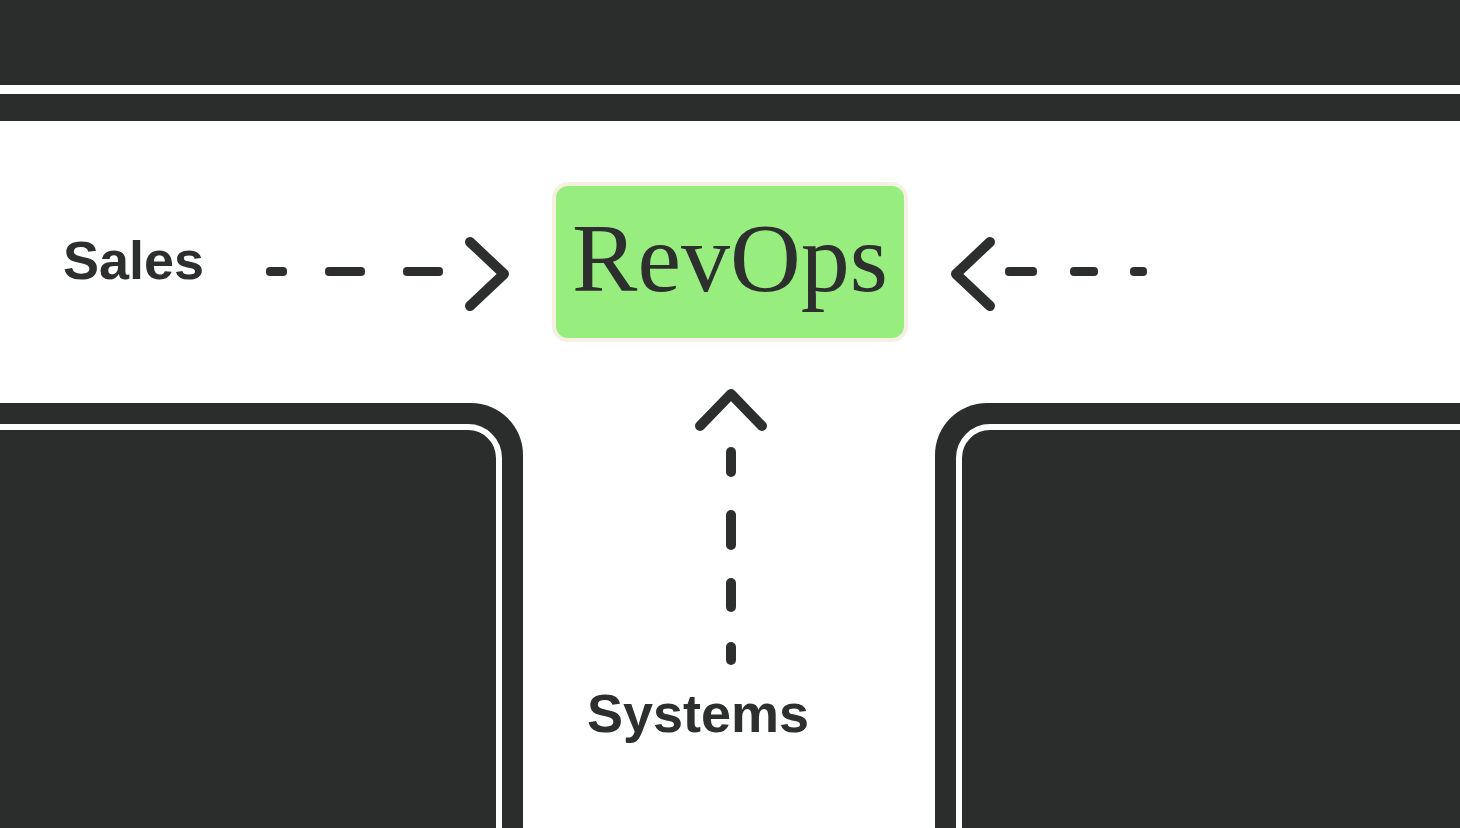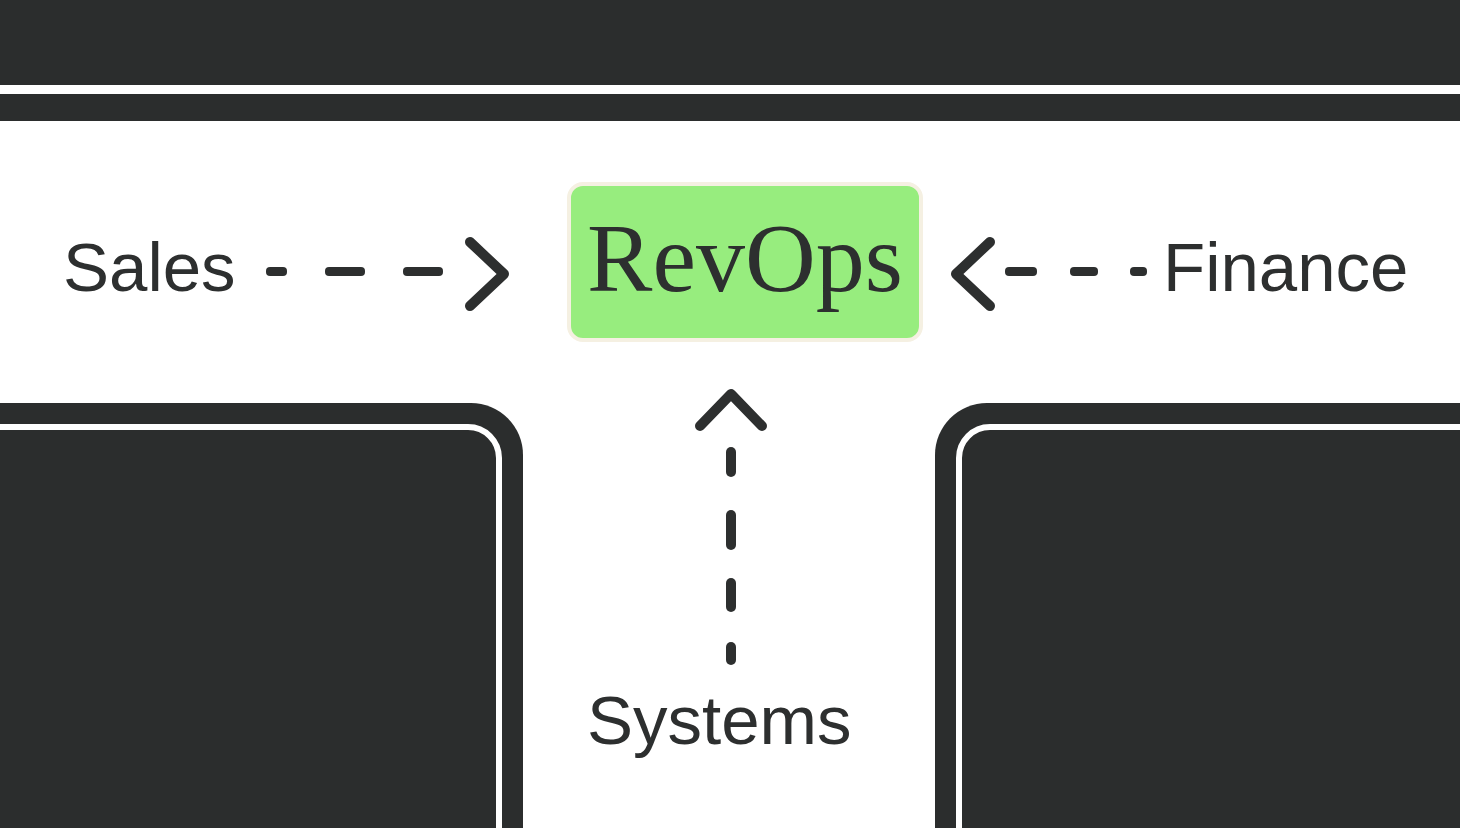--- a/index.html
+++ b/index.html
@@ -16,32 +16,32 @@
     overflow:hidden;
     font-family:"Liberation Sans", sans-serif;
   }
   .bar{position:absolute;left:0;width:1460px;background:var(--dark);}
   .bar.top{top:0;height:85px;}
   .bar.sub{top:94px;height:27px;}
 
   .node-label{
     position:absolute;
     color:var(--text);
-    font-size:69px;
-    font-weight:400;
+    font-size:54px;
+    font-weight:700;
     line-height:1;
     white-space:nowrap;
   }
   .label-sales{left:63px;top:233px;}
   .label-finance{left:1163px;top:233px;}
   .label-systems{left:587px;top:686px;width:260px;text-align:left;}
 
   .revops-box{
     position:absolute;
-    left:567px;top:182px;width:356px;height:160px;
+    left:552px;top:182px;width:356px;height:160px;
     box-sizing:border-box;
     background:var(--green);
     border:4px solid var(--cream);
     border-radius:16px;
     display:flex;align-items:center;justify-content:center;
   }
   .revops-label{
     font-family:"Liberation Serif","DejaVu Serif",serif;
     font-weight:400;
     font-size:98px;
@@ -118,21 +118,20 @@
     <div class="arrowhead ah-left">
       <svg width="50" height="76" viewBox="0 0 50 76">
         <polyline points="42,6 8,38 42,70"></polyline>
       </svg>
     </div>
     <div class="dash-h fin-d1"></div>
     <div class="dash-h fin-d2"></div>
     <div class="dash-h fin-d3"></div>
   </div>
 
-  <div class="node-label label-finance">Finance</div>
 
   <div>
     <div class="arrowhead ah-up">
       <svg width="74" height="48" viewBox="0 0 74 48">
         <polyline points="6,40 37,8 68,40"></polyline>
       </svg>
     </div>
     <div class="dash-v sys-d1"></div>
     <div class="dash-v sys-d2"></div>
     <div class="dash-v sys-d3"></div>

